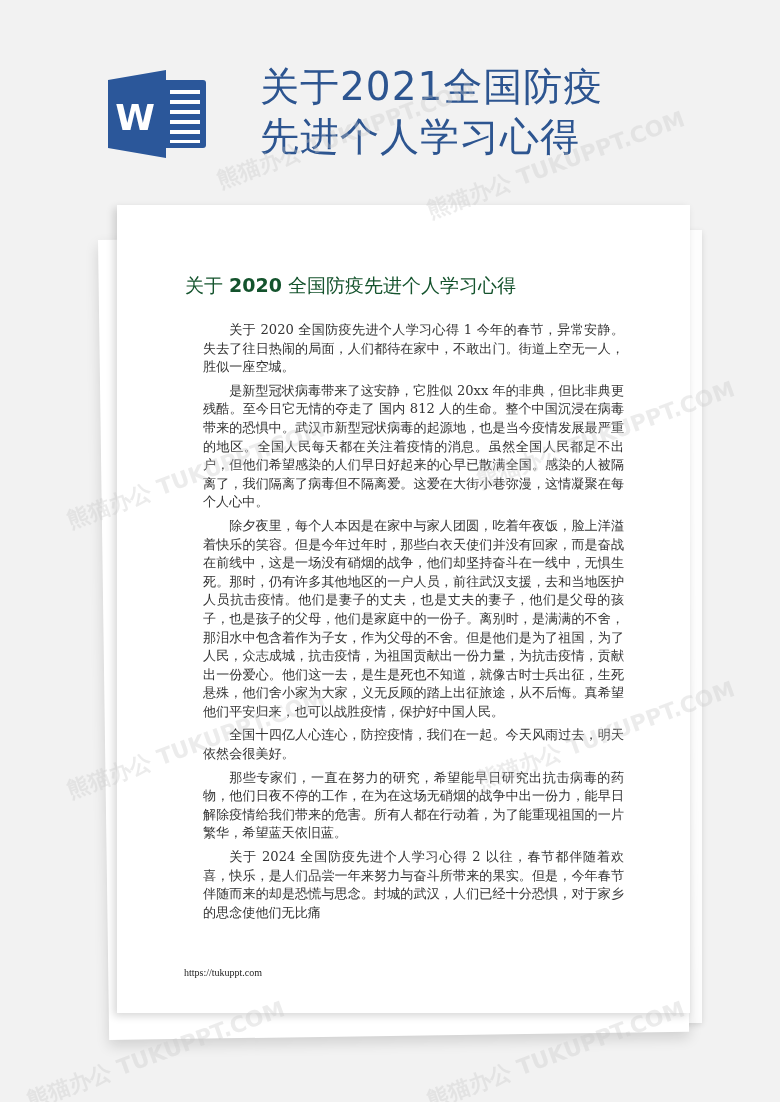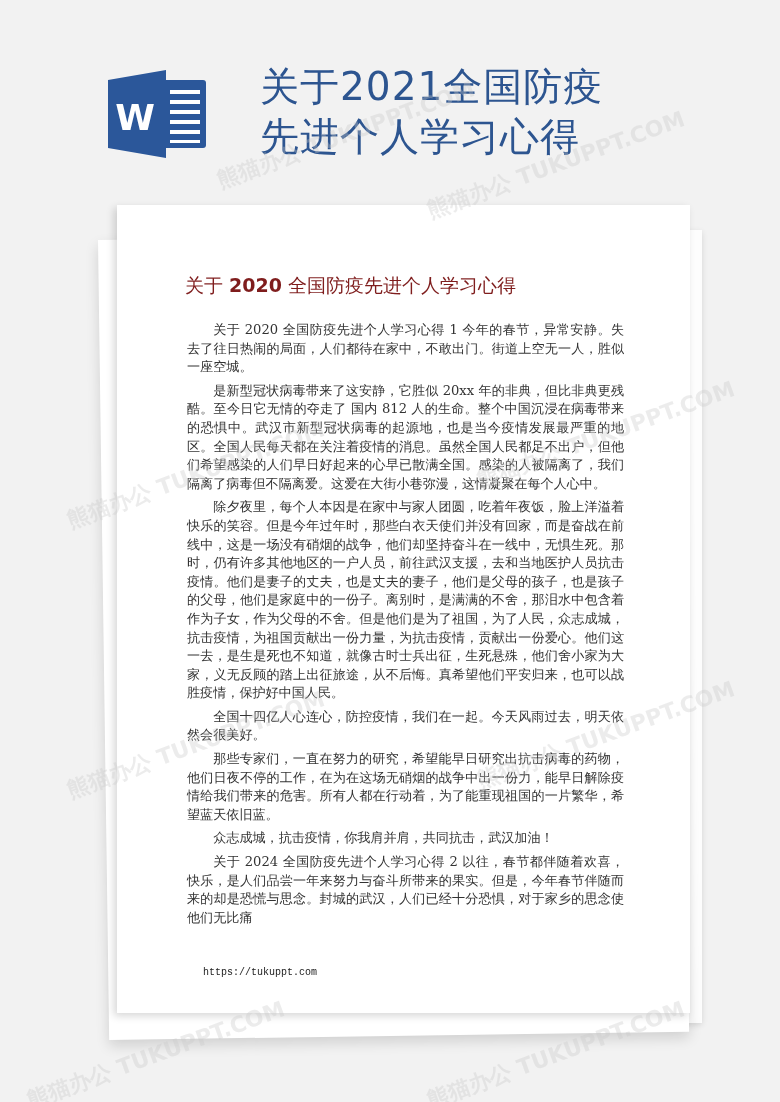--- a/index.html
+++ b/index.html
@@ -33,32 +33,32 @@
   }
   .page {
     position: absolute; left: 117px; top: 205px; width: 573px; height: 808px;
     background: #ffffff;
     box-shadow: -3px 3px 8px rgba(0,0,0,0.16);
     overflow: hidden;
   }
   .doc-title {
     position: absolute; left: 68px; top: 68px;
     font-family: "DejaVu Sans", sans-serif;
-    font-size: 19px; color: #7f1d1d; white-space: nowrap;
+    font-size: 19px; color: #14532d; white-space: nowrap;
   }
   .doc-title b { font-weight: bold; }
   .body-text {
     position: absolute; left: 70px; top: 116px; width: 437px;
     font-size: 13.1px; line-height: 18.6px; color: #333;
     text-align: justify;
   }
-  .body-text p { margin: 0 0 5px 0; text-indent: 2em; }
+  .body-text p { margin: 0 0 5px 16px; text-indent: 2em; }
   .source-url {
-    position: absolute; left: 86px; top: 762px;
-    font-family: Liberation Mono, monospace;
+    position: absolute; left: 67px; top: 762px;
+    font-family: Liberation Serif, serif;
     font-size: 10px; color: #222;
   }
   .watermark {
     position: absolute;
     font-family: "DejaVu Sans", sans-serif;
     font-size: 22px; font-weight: bold;
     color: rgba(200,200,200,0.35);
     transform: rotate(-20deg);
     white-space: nowrap;
     pointer-events: none;
@@ -93,21 +93,20 @@
 <div class="page">
   <div class="doc-title">
     <span>关于 </span><b>2020</b><span> 全国防疫先进个人学习心得</span>
   </div>
   <div class="body-text">
     <p>关于 2020 全国防疫先进个人学习心得 1 今年的春节，异常安静。失去了往日热闹的局面，人们都待在家中，不敢出门。街道上空无一人，胜似一座空城。</p>
     <p>是新型冠状病毒带来了这安静，它胜似 20xx 年的非典，但比非典更残酷。至今日它无情的夺走了 国内 812 人的生命。整个中国沉浸在病毒带来的恐惧中。武汉市新型冠状病毒的起源地，也是当今疫情发展最严重的地区。全国人民每天都在关注着疫情的消息。虽然全国人民都足不出户，但他们希望感染的人们早日好起来的心早已散满全国。感染的人被隔离了，我们隔离了病毒但不隔离爱。这爱在大街小巷弥漫，这情凝聚在每个人心中。</p>
     <p>除夕夜里，每个人本因是在家中与家人团圆，吃着年夜饭，脸上洋溢着快乐的笑容。但是今年过年时，那些白衣天使们并没有回家，而是奋战在前线中，这是一场没有硝烟的战争，他们却坚持奋斗在一线中，无惧生死。那时，仍有许多其他地区的一户人员，前往武汉支援，去和当地医护人员抗击疫情。他们是妻子的丈夫，也是丈夫的妻子，他们是父母的孩子，也是孩子的父母，他们是家庭中的一份子。离别时，是满满的不舍，那泪水中包含着作为子女，作为父母的不舍。但是他们是为了祖国，为了人民，众志成城，抗击疫情，为祖国贡献出一份力量，为抗击疫情，贡献出一份爱心。他们这一去，是生是死也不知道，就像古时士兵出征，生死悬殊，他们舍小家为大家，义无反顾的踏上出征旅途，从不后悔。真希望他们平安归来，也可以战胜疫情，保护好中国人民。</p>
     <p>全国十四亿人心连心，防控疫情，我们在一起。今天风雨过去，明天依然会很美好。</p>
     <p>那些专家们，一直在努力的研究，希望能早日研究出抗击病毒的药物，他们日夜不停的工作，在为在这场无硝烟的战争中出一份力，能早日解除疫情给我们带来的危害。所有人都在行动着，为了能重现祖国的一片繁华，希望蓝天依旧蓝。</p>
-    <p>众志成城，抗击疫情，你我肩并肩，共同抗击，武汉加油！</p>
     <p>关于 2024 全国防疫先进个人学习心得 2 以往，春节都伴随着欢喜，快乐，是人们品尝一年来努力与奋斗所带来的果实。但是，今年春节伴随而来的却是恐慌与思念。封城的武汉，人们已经十分恐惧，对于家乡的思念使他们无比痛</p>
   </div>
   <div class="source-url">https://tukuppt.com</div>
 </div>
 
 <div class="watermark" style="left:210px; top:120px;">熊猫办公 TUKUPPT.COM</div>
 <div class="watermark" style="left:420px; top:150px;">熊猫办公 TUKUPPT.COM</div>
 <div class="watermark" style="left:60px; top:460px;">熊猫办公 TUKUPPT.COM</div>
 <div class="watermark" style="left:470px; top:420px;">熊猫办公 TUKUPPT.COM</div>
 <div class="watermark" style="left:60px; top:730px;">熊猫办公 TUKUPPT.COM</div>

